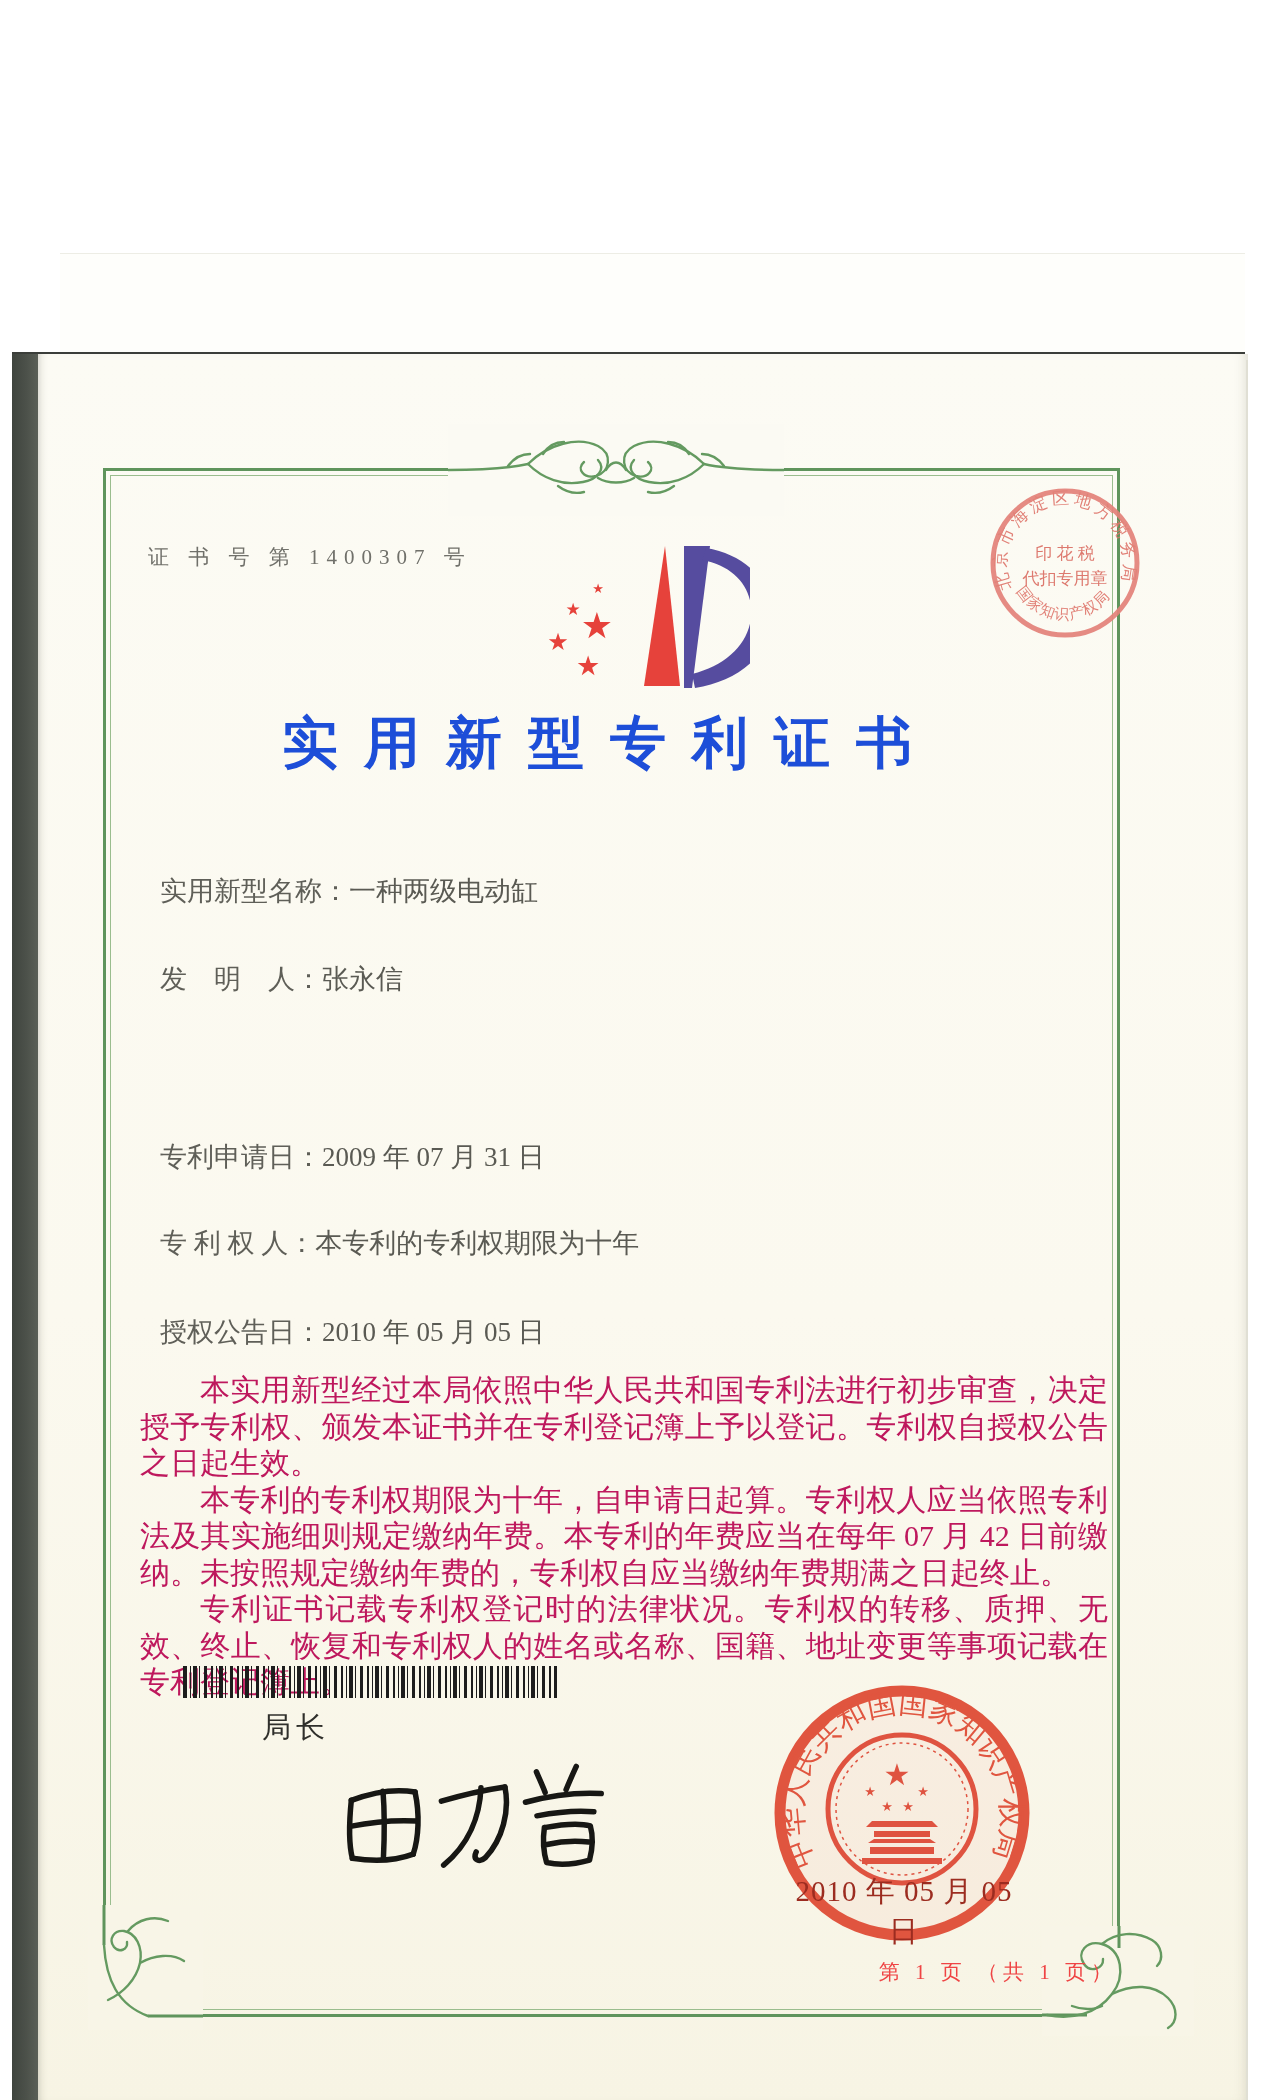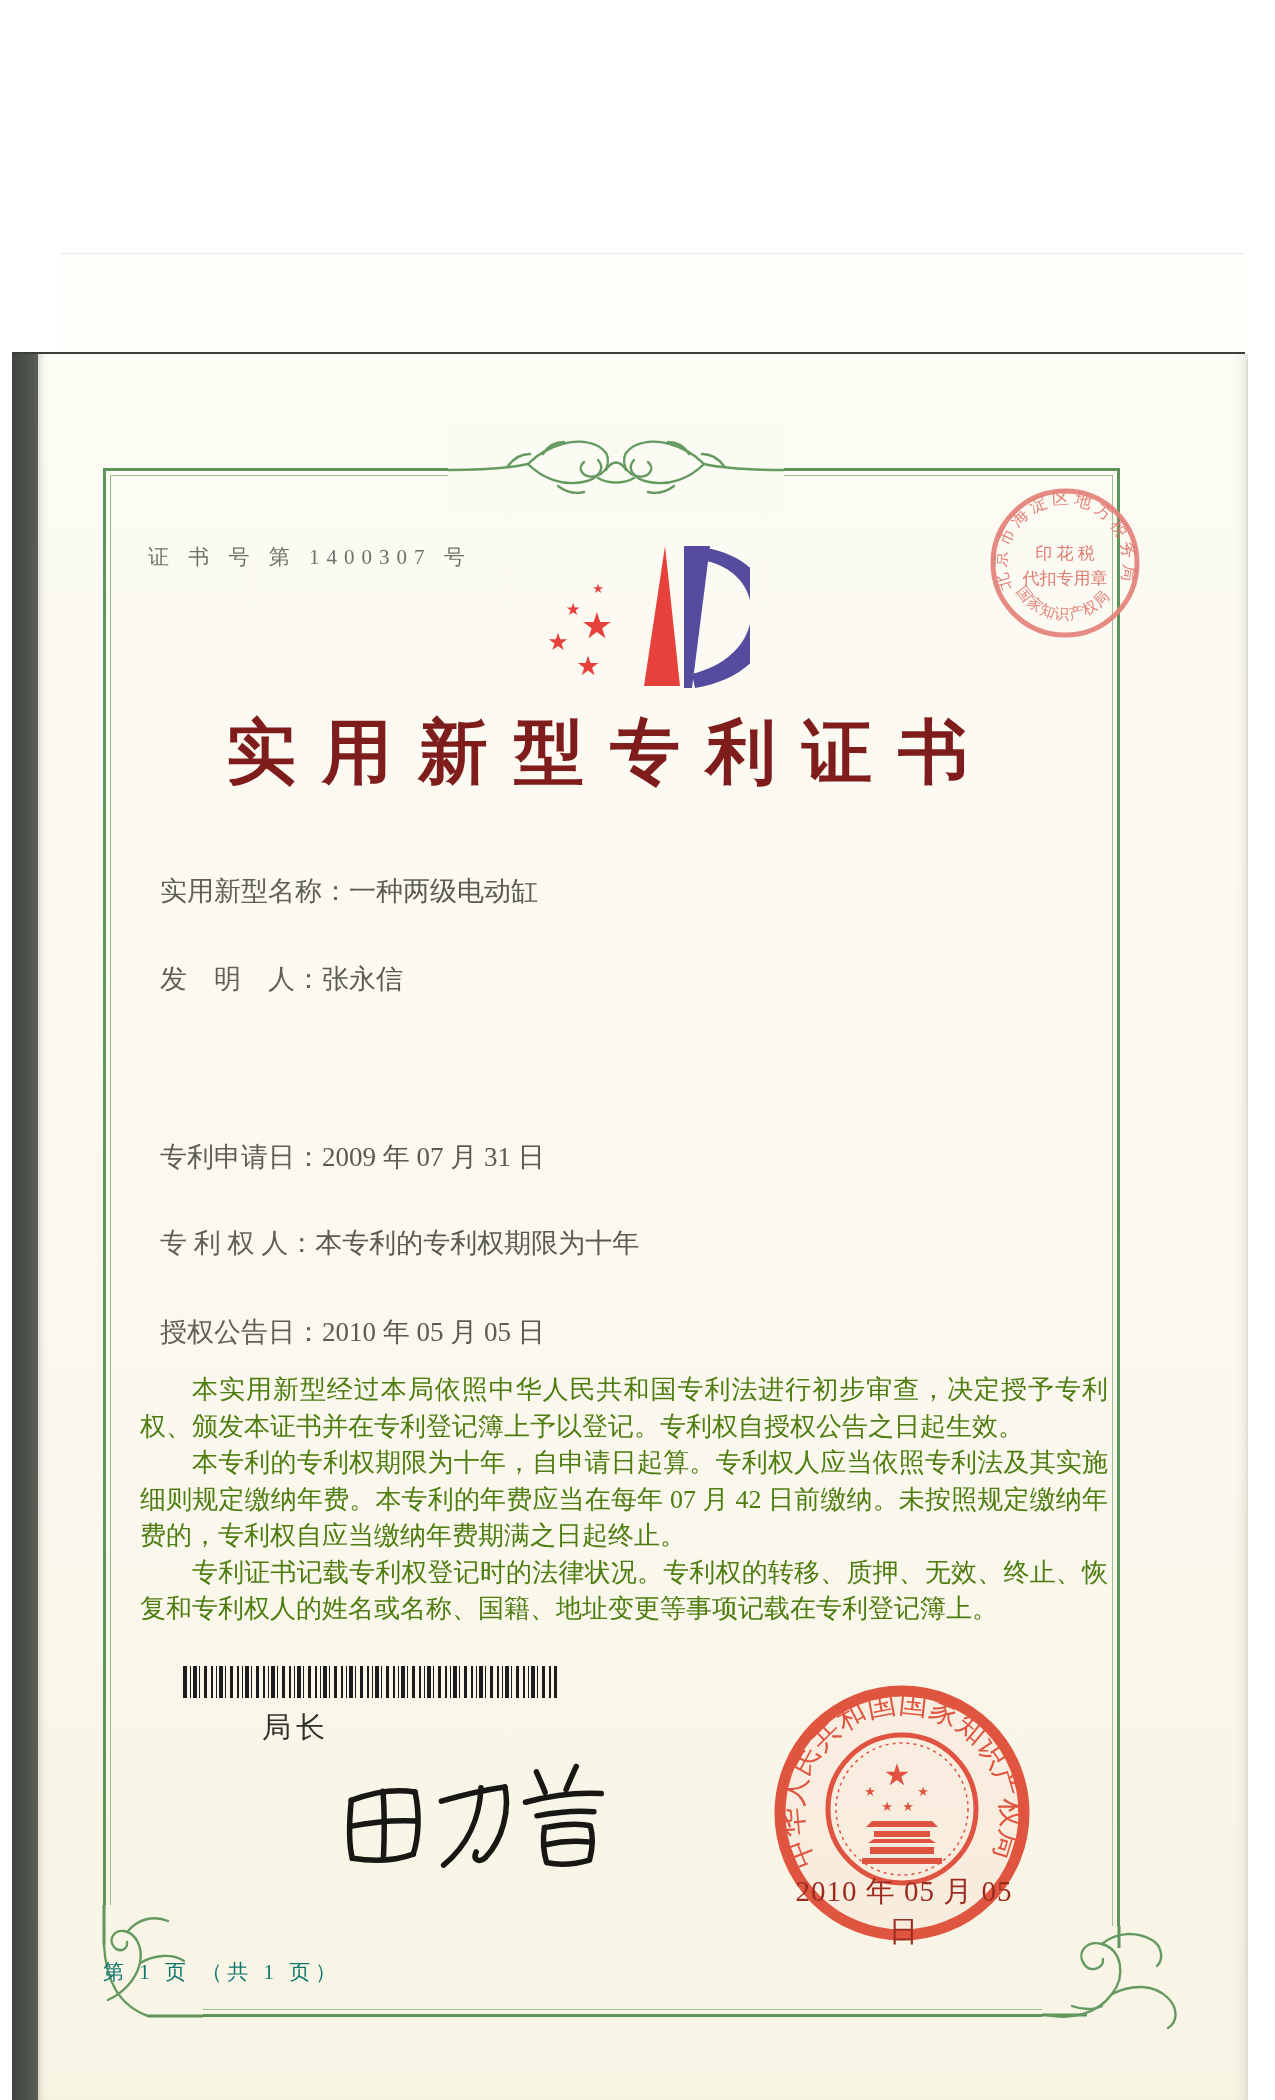--- a/index.html
+++ b/index.html
@@ -18,28 +18,28 @@
   
   .frame{position:absolute;left:103px;top:468px;width:1011px;height:1543px;border:3px solid #5f945c;}
   .frame::after{content:"";position:absolute;inset:4px;border:1px solid #9abd8e;}
 
   .orn{position:absolute;}
   .cert-no{position:absolute;left:148px;top:543px;font-size:21px;letter-spacing:7px;color:#70706a;}
 
   .logo{position:absolute;left:540px;top:538px;width:210px;height:165px;}
 
   .title{position:absolute;left:103px;top:706px;width:1014px;text-align:center;
-         font-size:70px;font-weight:600;letter-spacing:26px;color:#7f1d1d;}
+         font-size:56px;font-weight:600;letter-spacing:26px;color:#1d4ed8;}
 
   .field{position:absolute;left:160px;font-size:27px;color:#5f5f58;white-space:nowrap;line-height:38px;}
   .field .val{color:#5a5a53;}
   .f0{top:872px;} .f1{top:960px;} .f2{top:1046px;} .f3{top:1138px;} .f4{top:1224px;} .f5{top:1313px;}
 
-  .body-text{position:absolute;left:140px;top:1372px;width:968px;color:#4d7c0f;
-             font-size:26px;line-height:36.5px;text-align:justify;}
+  .body-text{position:absolute;left:140px;top:1372px;width:968px;color:#be185d;
+             font-size:30px;line-height:36.5px;text-align:justify;}
   .body-text p{margin:0;text-indent:2em;}
 
   .barcode{position:absolute;left:183px;top:1666px;width:370px;height:32px;
     background:repeating-linear-gradient(90deg,
       #1d1d1d 0 2px, rgba(0,0,0,0) 2px 5px,
       #1d1d1d 5px 6px, rgba(0,0,0,0) 6px 8px,
       #1d1d1d 8px 12px, rgba(0,0,0,0) 12px 14px,
       #1d1d1d 14px 15px, rgba(0,0,0,0) 15px 19px,
       #1d1d1d 19px 22px, rgba(0,0,0,0) 22px 26px);
     border-left:2px solid #1d1d1d;border-right:2px solid #1d1d1d;}
@@ -48,22 +48,22 @@
                 font-family:"Liberation Sans","DejaVu Sans",sans-serif;}
   .signature{position:absolute;left:330px;top:1748px;width:290px;height:140px;transform:rotate(-2deg);}
   .signer-name-ghost{position:absolute;left:360px;top:1780px;width:220px;opacity:0;font-size:20px;}
 
   .seal{position:absolute;left:770px;top:1681px;width:264px;height:264px;}
   .seal-date{position:absolute;left:782px;top:1872px;width:244px;text-align:center;
              font-size:29px;letter-spacing:1px;color:#9c2c20;}
 
   .stamp{position:absolute;left:989px;top:487px;width:152px;height:152px;opacity:.92;}
 
-  .footer{position:absolute;left:103px;top:1958px;width:1014px;text-align:left;
-          font-size:21px;letter-spacing:5px;color:#0f766e;}
+  .footer{position:absolute;left:103px;top:1958px;width:1014px;text-align:right;
+          font-size:21px;letter-spacing:5px;color:#ef4444;}
 </style>
 </head>
 <body>
 
 <div class="canvas">
 
   <div class="sheet"></div>
   <div class="top-line"></div>
   <div class="spine"></div>
   <div class="page"></div>

